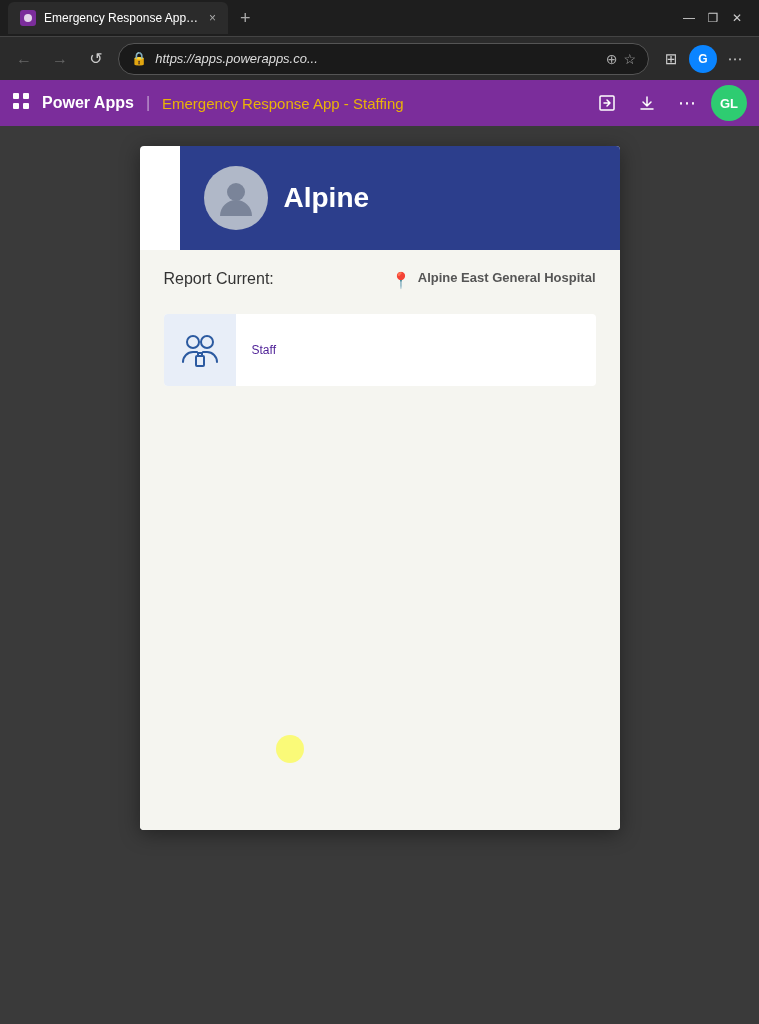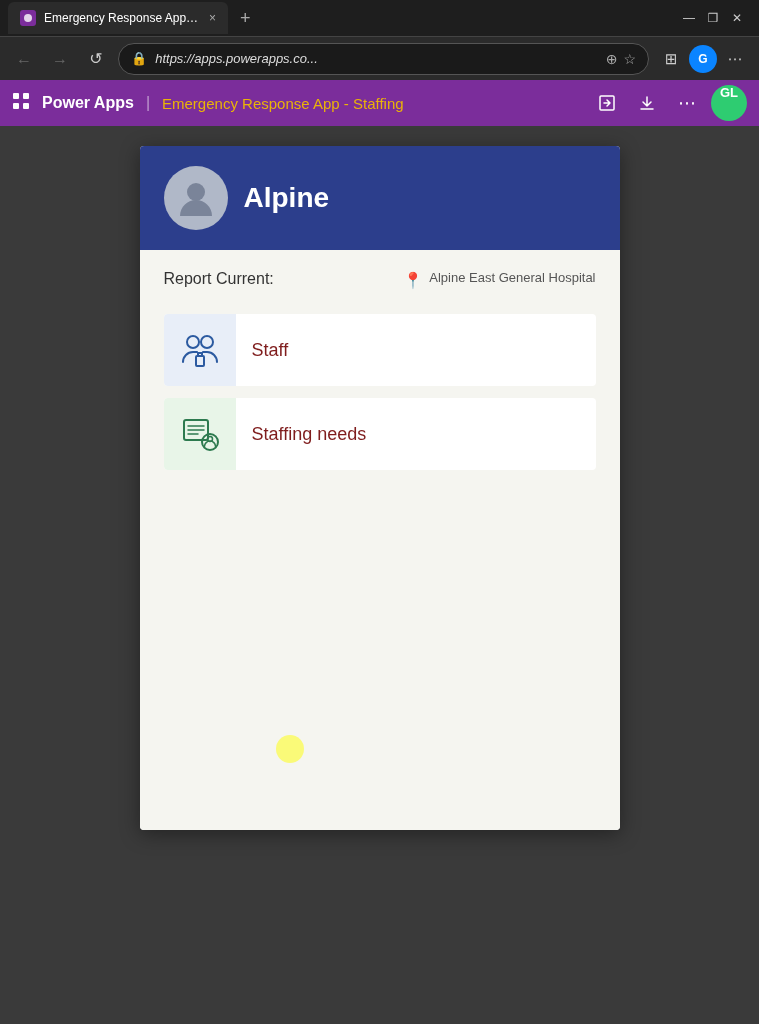--- a/index.html
+++ b/index.html
@@ -228,21 +228,21 @@
       align-items: center;
       justify-content: center;
     }
 
     .pa-profile {
       width: 36px;
       height: 36px;
       border-radius: 50%;
       background: #2ecc71;
       display: flex;
-      align-items: flex-start;
+      align-items: center;
       justify-content: center;
       color: white;
       font-size: 13px;
       font-weight: bold;
       cursor: pointer;
     }
 
     
     .app-wrapper {
       display: flex;
@@ -259,20 +259,21 @@
       box-shadow: 0 4px 20px rgba(0,0,0,0.4);
     }
 
     
     .app-header {
       background: #2c3e8c;
       padding: 20px 24px;
       display: flex;
       align-items: center;
       gap: 16px;
+      margin-left: 40px;
     }
 
     .user-avatar {
       width: 64px;
       height: 64px;
       border-radius: 50%;
       background: #b0b8c8;
       display: flex;
       align-items: center;
       justify-content: center;
@@ -322,20 +323,21 @@
 
     .location-icon {
       color: #2c5aa0;
       font-size: 16px;
       flex-shrink: 0;
       margin-top: 1px;
     }
 
     .hospital-name {
       line-height: 1.3;
+      font-weight: bold;
     }
 
     
     .menu-list {
       display: flex;
       flex-direction: column;
       gap: 12px;
     }
 
     .menu-item {
@@ -356,22 +358,22 @@
       justify-content: center;
       flex-shrink: 0;
     }
 
     .menu-icon-box.staff-bg { background: #e8eef8; }
     .menu-icon-box.supplies-bg { background: #faf5e0; }
     .menu-icon-box.staffing-bg { background: #e8f5e8; }
     .menu-icon-box.discharge-bg { background: #f5eaff; }
 
     .menu-item-label {
-      font-size: 18px;
-      color: #7f1d1d;
+      font-size: 12px;
+      color: #4c1d95;
       font-weight: 400;
     }
 
     .cursor-highlight {
       position: absolute;
       width: 28px;
       height: 28px;
       border-radius: 50%;
       background: rgba(255, 255, 0, 0.5);
       top: 735px;
@@ -495,34 +497,20 @@
               <path d="M5 34c0-5.523 4.477-10 10-10h4" stroke="#2c5aa0" stroke-width="2" stroke-linecap="round" fill="none"></path>
               <path d="M25 24h4c5.523 0 10 4.477 10 10" stroke="#2c5aa0" stroke-width="2" stroke-linecap="round" fill="none"></path>
               <rect x="18" y="28" width="8" height="10" rx="1" stroke="#2c5aa0" stroke-width="2" fill="none"></rect>
               <path d="M20 28v-3h4v3" stroke="#2c5aa0" stroke-width="2" stroke-linecap="round" fill="none"></path>
             </svg>
           </div>
           <span class="menu-item-label">Staff</span>
         </div>
 
 
-        <div class="menu-item">
-          <div class="menu-icon-box staffing-bg">
-            <svg width="44" height="44" viewBox="0 0 44 44" fill="none" xmlns="http://www.w3.org/2000/svg">
-              <rect x="6" y="8" width="24" height="20" rx="2" stroke="#2d7a4f" stroke-width="2" fill="none"></rect>
-              <line x1="10" y1="14" x2="26" y2="14" stroke="#2d7a4f" stroke-width="1.5" stroke-linecap="round"></line>
-              <line x1="10" y1="18" x2="26" y2="18" stroke="#2d7a4f" stroke-width="1.5" stroke-linecap="round"></line>
-              <line x1="10" y1="22" x2="20" y2="22" stroke="#2d7a4f" stroke-width="1.5" stroke-linecap="round"></line>
-              <circle cx="32" cy="30" r="8" stroke="#2d7a4f" stroke-width="2" fill="none"></circle>
-              <circle cx="32" cy="27" r="2.5" stroke="#2d7a4f" stroke-width="1.5" fill="none"></circle>
-              <path d="M26.5 34.5c0-3.038 2.462-5.5 5.5-5.5s5.5 2.462 5.5 5.5" stroke="#2d7a4f" stroke-width="1.5" stroke-linecap="round" fill="none"></path>
-            </svg>
-          </div>
-          <span class="menu-item-label">Staffing needs</span>
-        </div>
 
 
       </div>
     </div>
   </div>
 </div>
 
 <div class="cursor-highlight"></div>
 
 </body></html>

